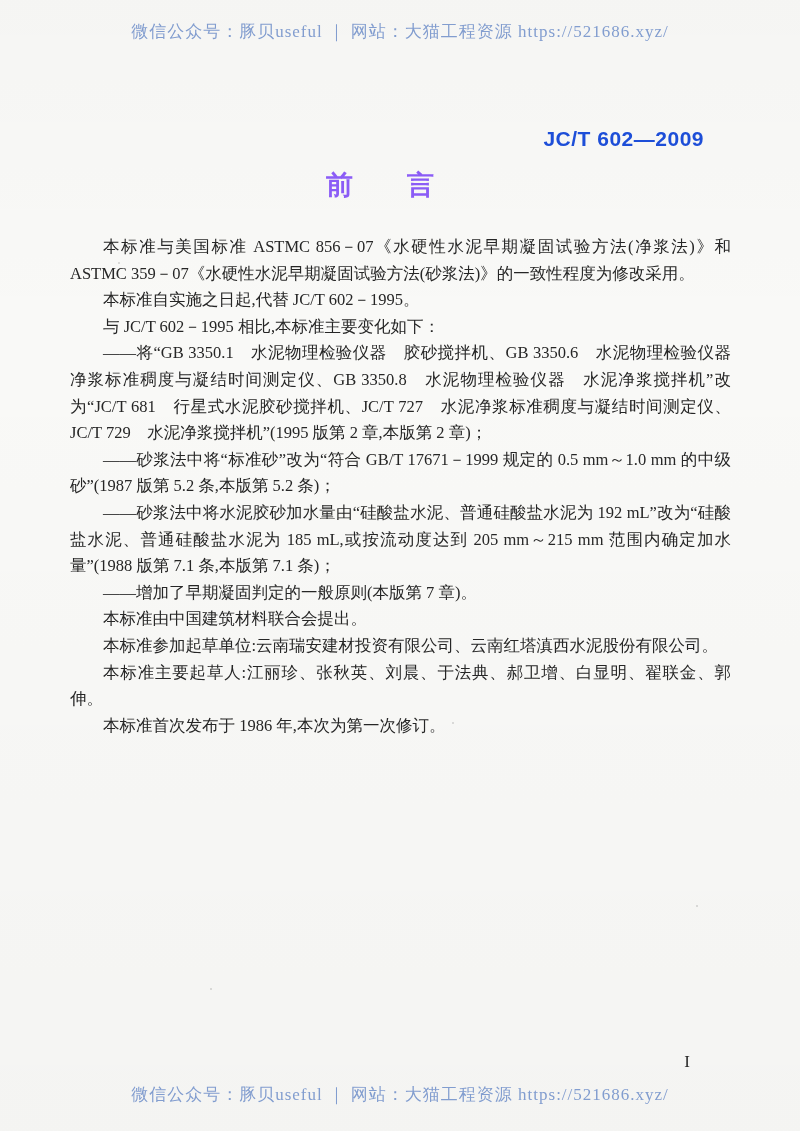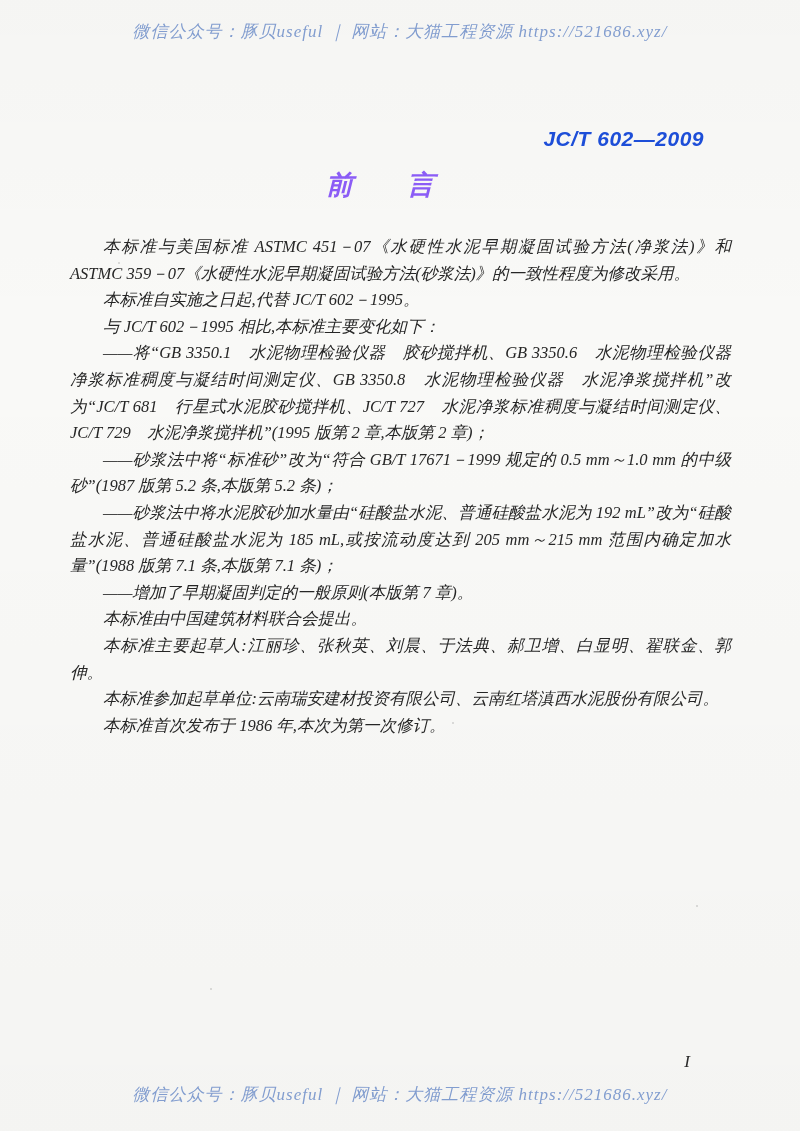--- a/index.html
+++ b/index.html
@@ -9,21 +9,20 @@
   }
   .page {
     position: relative;
     width: 800px;
     height: 1131px;
     margin: 0 auto;
     background: #f9f9f7;
     overflow: hidden;
     font-family: "Liberation Serif", "DejaVu Serif", serif;
     color: #262626;
-    font-style: italic;
   }
   
   .page::before {
     content: "";
     position: absolute;
     inset: 0;
     background: linear-gradient(180deg, rgba(0,0,0,0.015), rgba(0,0,0,0.0) 30%, rgba(0,0,0,0.01) 70%, rgba(0,0,0,0.02));
     pointer-events: none;
   }
   .watermark {
@@ -95,30 +94,30 @@
 
 <div class="page">
 
   <div class="watermark top" style="color: rgb(110, 142, 201);">微信公众号：豚贝useful ｜ 网站：大猫工程资源 https://521686.xyz/</div>
 
   <div class="doc-code">JC/T 602—2009</div>
 
   <div class="doc-title">前　　言</div>
 
   <div class="body-text">
-    <p>本标准与美国标准 ASTMC 451－07《水硬性水泥早期凝固试验方法(净浆法)》和 ASTMC 359－07《水硬性水泥早期凝固试验方法(砂浆法)》的一致性程度为修改采用。</p>
+    <p>本标准与美国标准 ASTMC 856－07《水硬性水泥早期凝固试验方法(净浆法)》和 ASTMC 359－07《水硬性水泥早期凝固试验方法(砂浆法)》的一致性程度为修改采用。</p>
     <p>本标准自实施之日起,代替 JC/T 602－1995。</p>
     <p>与 JC/T 602－1995 相比,本标准主要变化如下：</p>
     <p>——将“GB 3350.1　水泥物理检验仪器　胶砂搅拌机、GB 3350.6　水泥物理检验仪器　净浆标准稠度与凝结时间测定仪、GB 3350.8　水泥物理检验仪器　水泥净浆搅拌机”改为“JC/T 681　行星式水泥胶砂搅拌机、JC/T 727　水泥净浆标准稠度与凝结时间测定仪、JC/T 729　水泥净浆搅拌机”(1995 版第 2 章,本版第 2 章)；</p>
     <p>——砂浆法中将“标准砂”改为“符合 GB/T 17671－1999 规定的 0.5 mm～1.0 mm 的中级砂”(1987 版第 5.2 条,本版第 5.2 条)；</p>
     <p>——砂浆法中将水泥胶砂加水量由“硅酸盐水泥、普通硅酸盐水泥为 192 mL”改为“硅酸盐水泥、普通硅酸盐水泥为 185 mL,或按流动度达到 205 mm～215 mm 范围内确定加水量”(1988 版第 7.1 条,本版第 7.1 条)；</p>
     <p>——增加了早期凝固判定的一般原则(本版第 7 章)。</p>
     <p>本标准由中国建筑材料联合会提出。</p>
+    <p>本标准参加起草单位:云南瑞安建材投资有限公司、云南红塔滇西水泥股份有限公司。</p>
     <p>本标准主要起草人:江丽珍、张秋英、刘晨、于法典、郝卫增、白显明、翟联金、郭伸。</p>
-    <p>本标准参加起草单位:云南瑞安建材投资有限公司、云南红塔滇西水泥股份有限公司。</p>
     <p>本标准首次发布于 1986 年,本次为第一次修订。</p>
   </div>
 
   <div class="page-number">I</div>
 
   <div class="watermark bottom" style="color: rgb(110, 142, 201);">微信公众号：豚贝useful ｜ 网站：大猫工程资源 https://521686.xyz/</div>
 
   <div class="speck" style="left:118px; top:262px; width:2px; height:2px;"></div>
   <div class="speck" style="left:452px; top:722px; width:2px; height:2px;"></div>
   <div class="speck" style="left:696px; top:905px; width:2px; height:2px;"></div>

